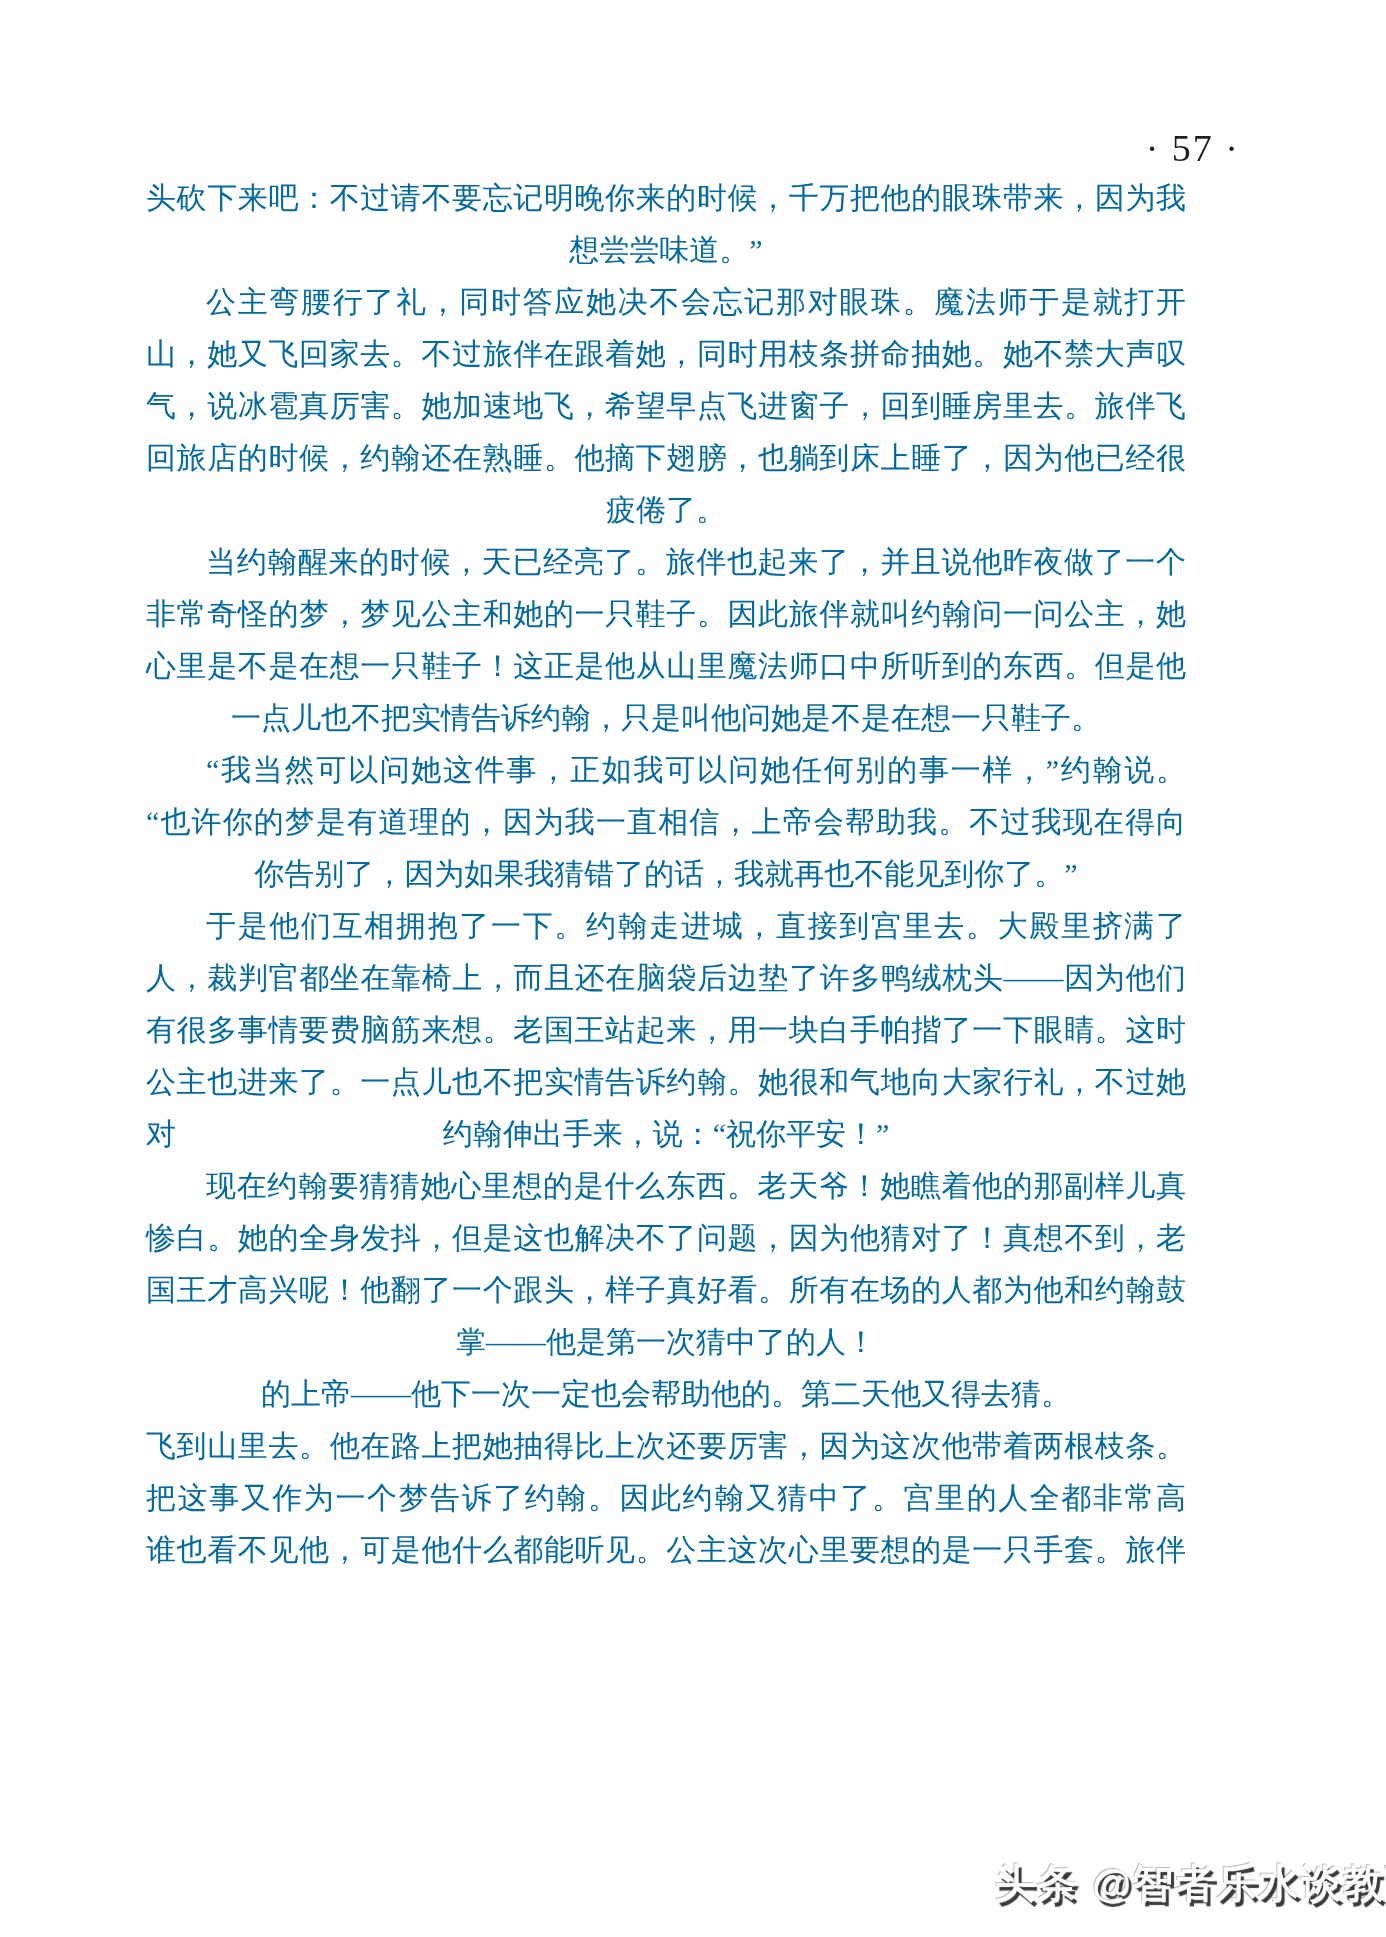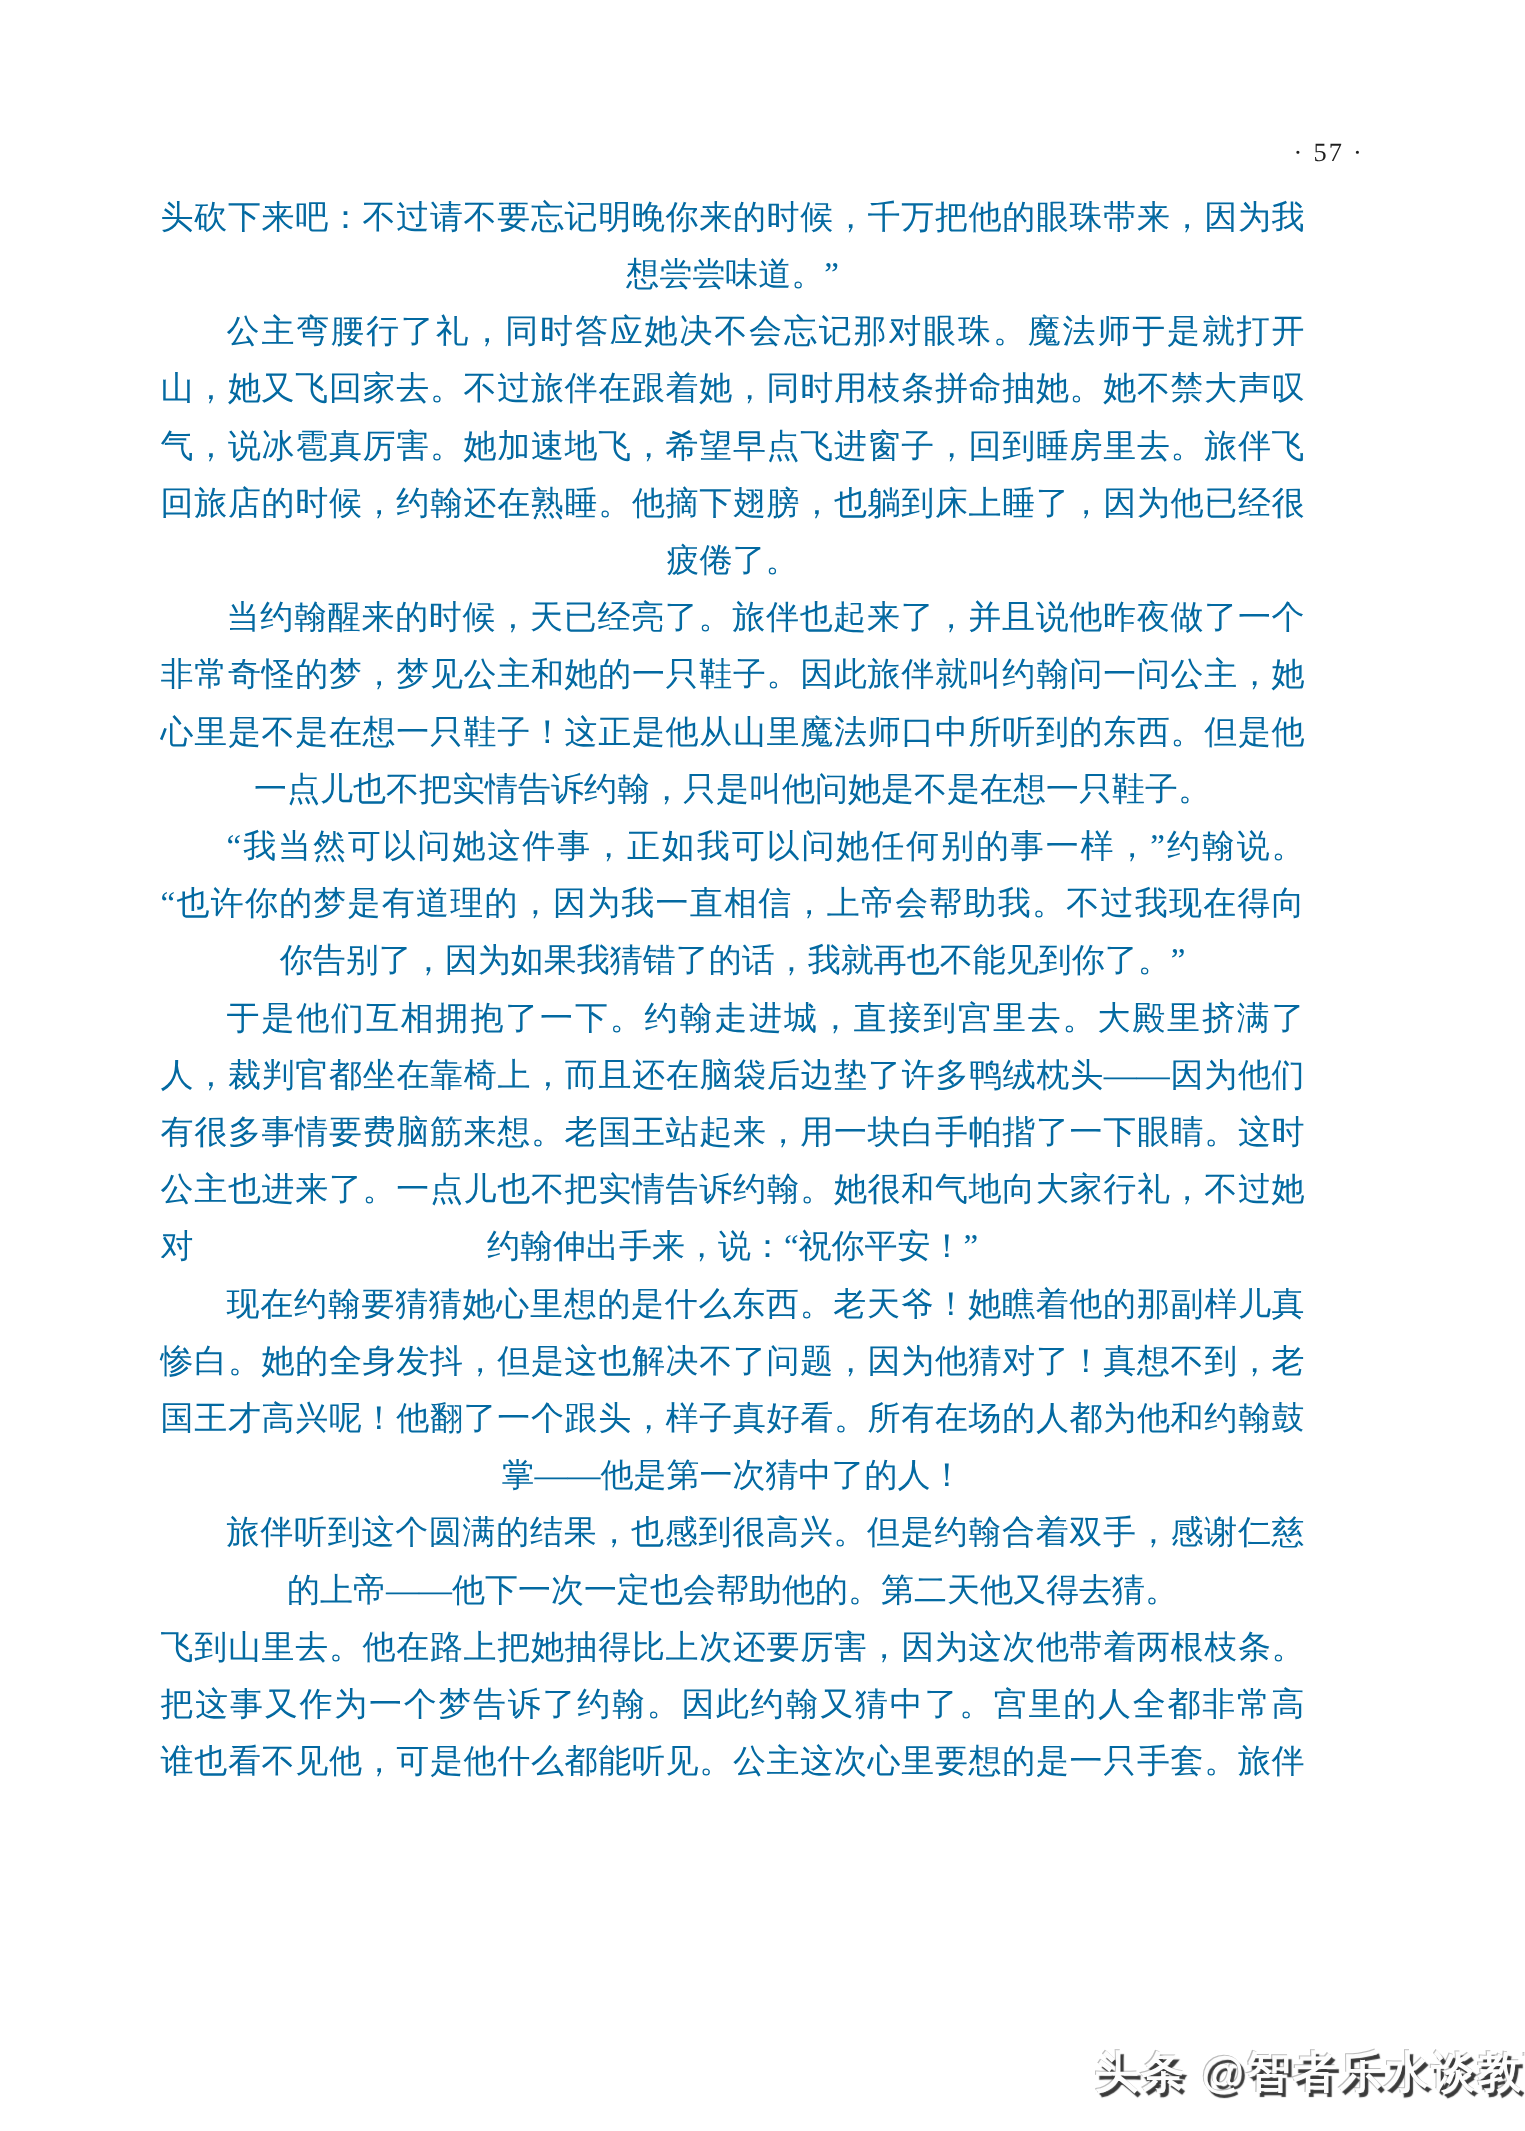--- a/index.html
+++ b/index.html
@@ -12,21 +12,21 @@
     width: 1386px;
     height: 1937px;
     background: #ffffff;
     overflow: hidden;
     font-family: "Liberation Serif", "DejaVu Serif", serif;
   }
   .folio {
     position: absolute;
     top: 126px;
     right: 146px;
-    font-size: 24px;
+    font-size: 38px;
     color: #1e1e1e;
     letter-spacing: 2px;
   }
   .text-block {
     position: absolute;
     left: 146px;
     top: 172px;
     width: 1040px;
     color: #0369a1;
     font-size: 30px;
@@ -80,21 +80,20 @@
       <div class="line">你告别了，因为如果我猜错了的话，我就再也不能见到你了。”</div>
       <div class="line indent fill">于是他们互相拥抱了一下。约翰走进城，直接到宫里去。大殿里挤满了</div>
       <div class="line fill">人，裁判官都坐在靠椅上，而且还在脑袋后边垫了许多鸭绒枕头——因为他们</div>
       <div class="line fill">有很多事情要费脑筋来想。老国王站起来，用一块白手帕揩了一下眼睛。这时</div>
       <div class="line fill">公主也进来了。一点儿也不把实情告诉约翰。她很和气地向大家行礼，不过她对</div>
       <div class="line">约翰伸出手来，说：“祝你平安！”</div>
       <div class="line indent fill">现在约翰要猜猜她心里想的是什么东西。老天爷！她瞧着他的那副样儿真</div>
       <div class="line fill">惨白。她的全身发抖，但是这也解决不了问题，因为他猜对了！真想不到，老</div>
       <div class="line fill">国王才高兴呢！他翻了一个跟头，样子真好看。所有在场的人都为他和约翰鼓</div>
       <div class="line">掌——他是第一次猜中了的人！</div>
-      <div class="line indent fill">旅伴听到这个圆满的结果，也感到很高兴。但是约翰合着双手，感谢仁慈</div>
       <div class="line">的上帝——他下一次一定也会帮助他的。第二天他又得去猜。</div>
       <div class="line fill">飞到山里去。他在路上把她抽得比上次还要厉害，因为这次他带着两根枝条。</div>
       <div class="line fill">把这事又作为一个梦告诉了约翰。因此约翰又猜中了。宫里的人全都非常高</div>
       <div class="line fill">谁也看不见他，可是他什么都能听见。公主这次心里要想的是一只手套。旅伴</div>
     </div>
 
   <div class="watermark">头条 @智者乐水谈教育</div>
 </div>
 
 </body></html>

